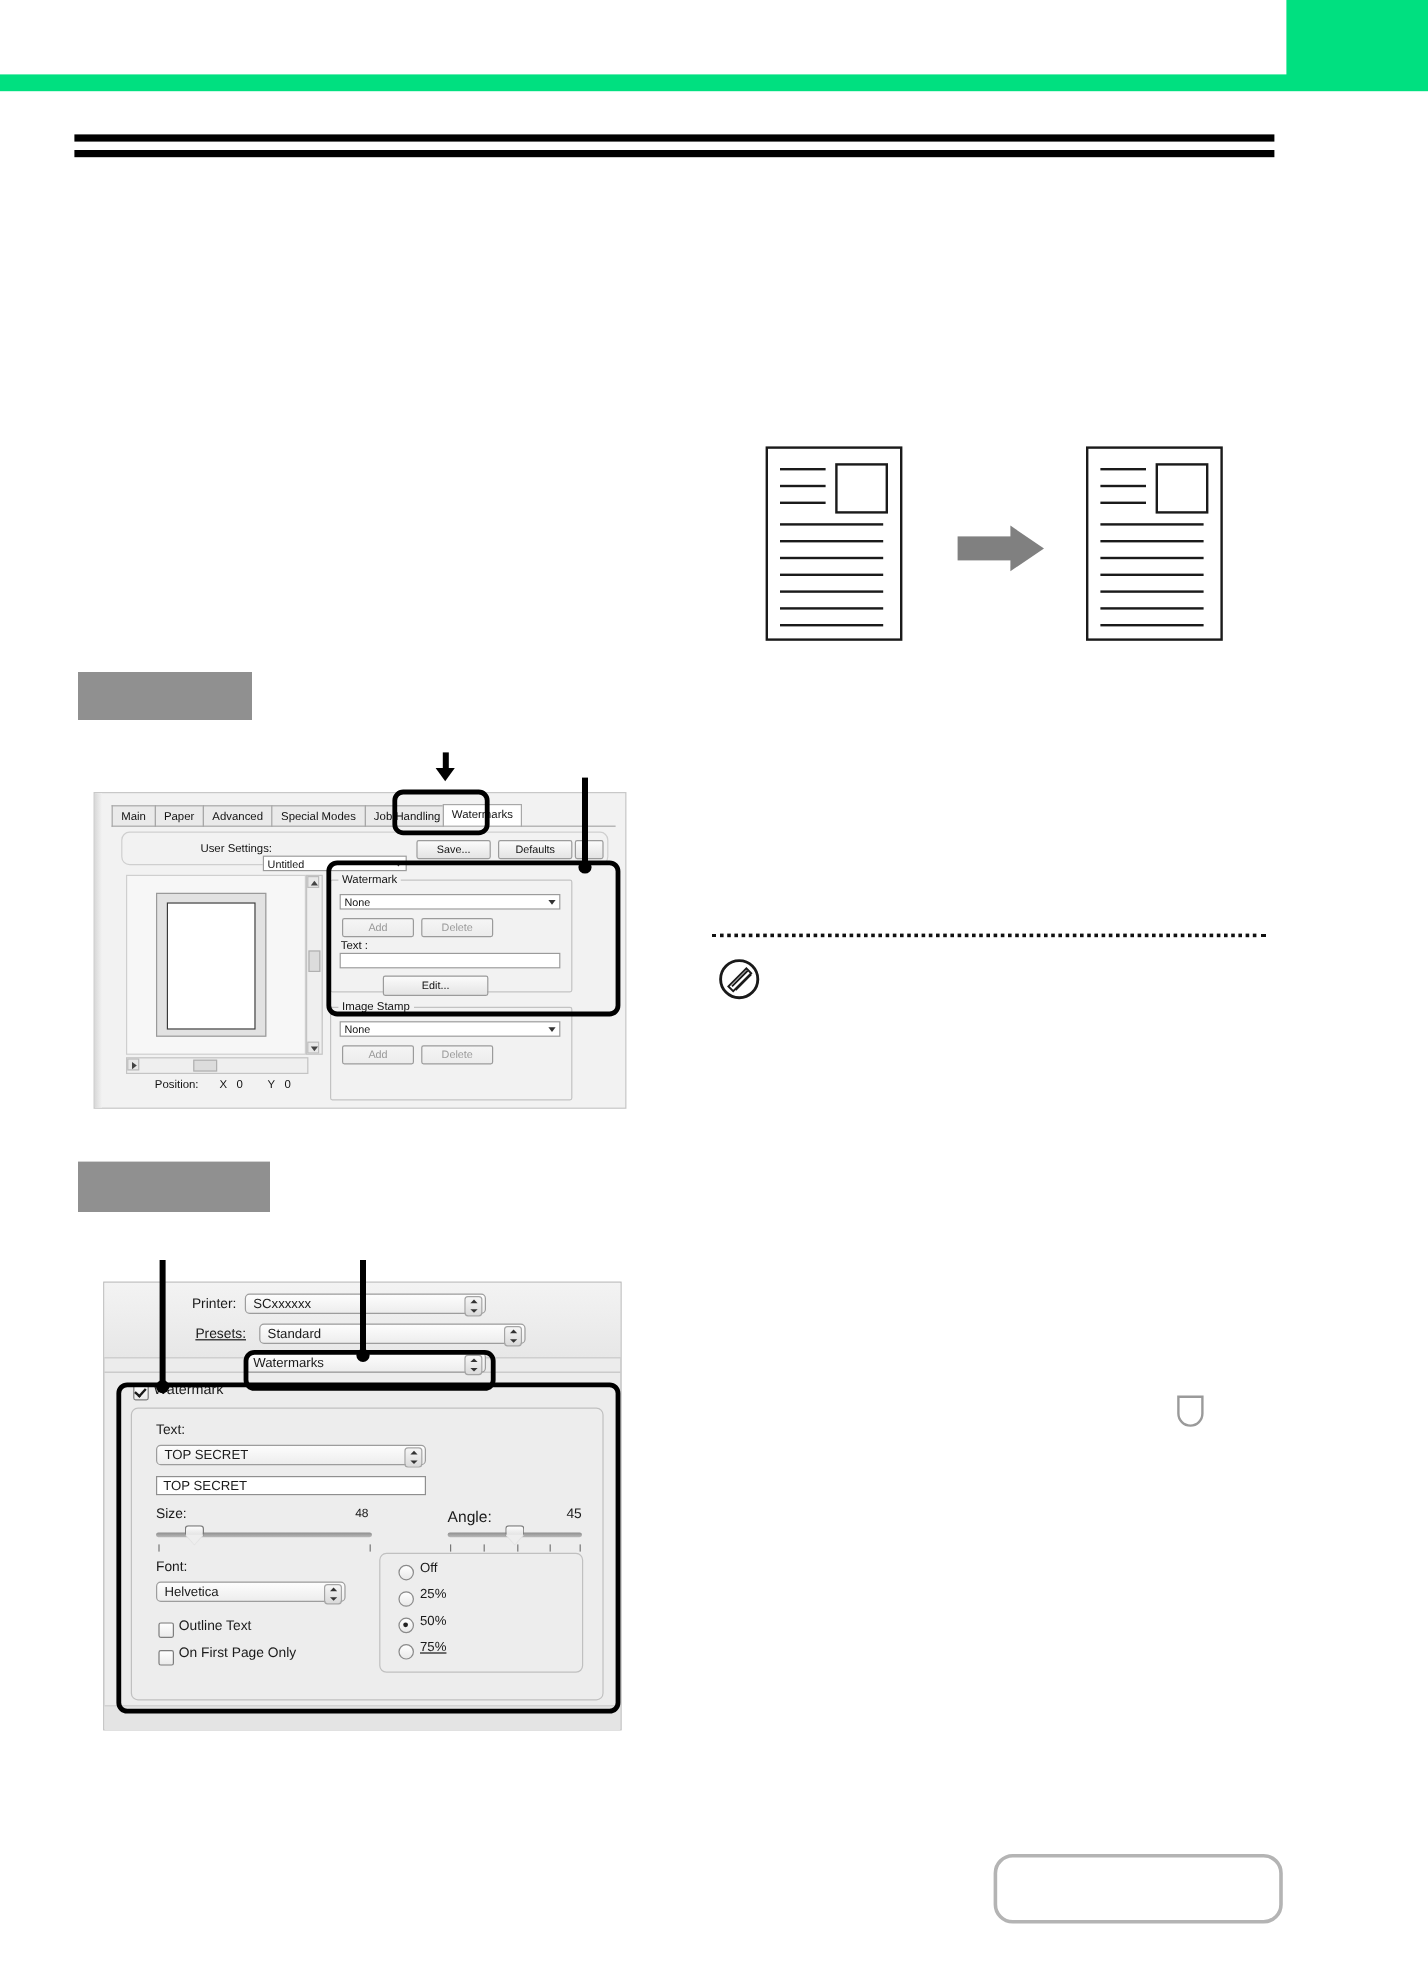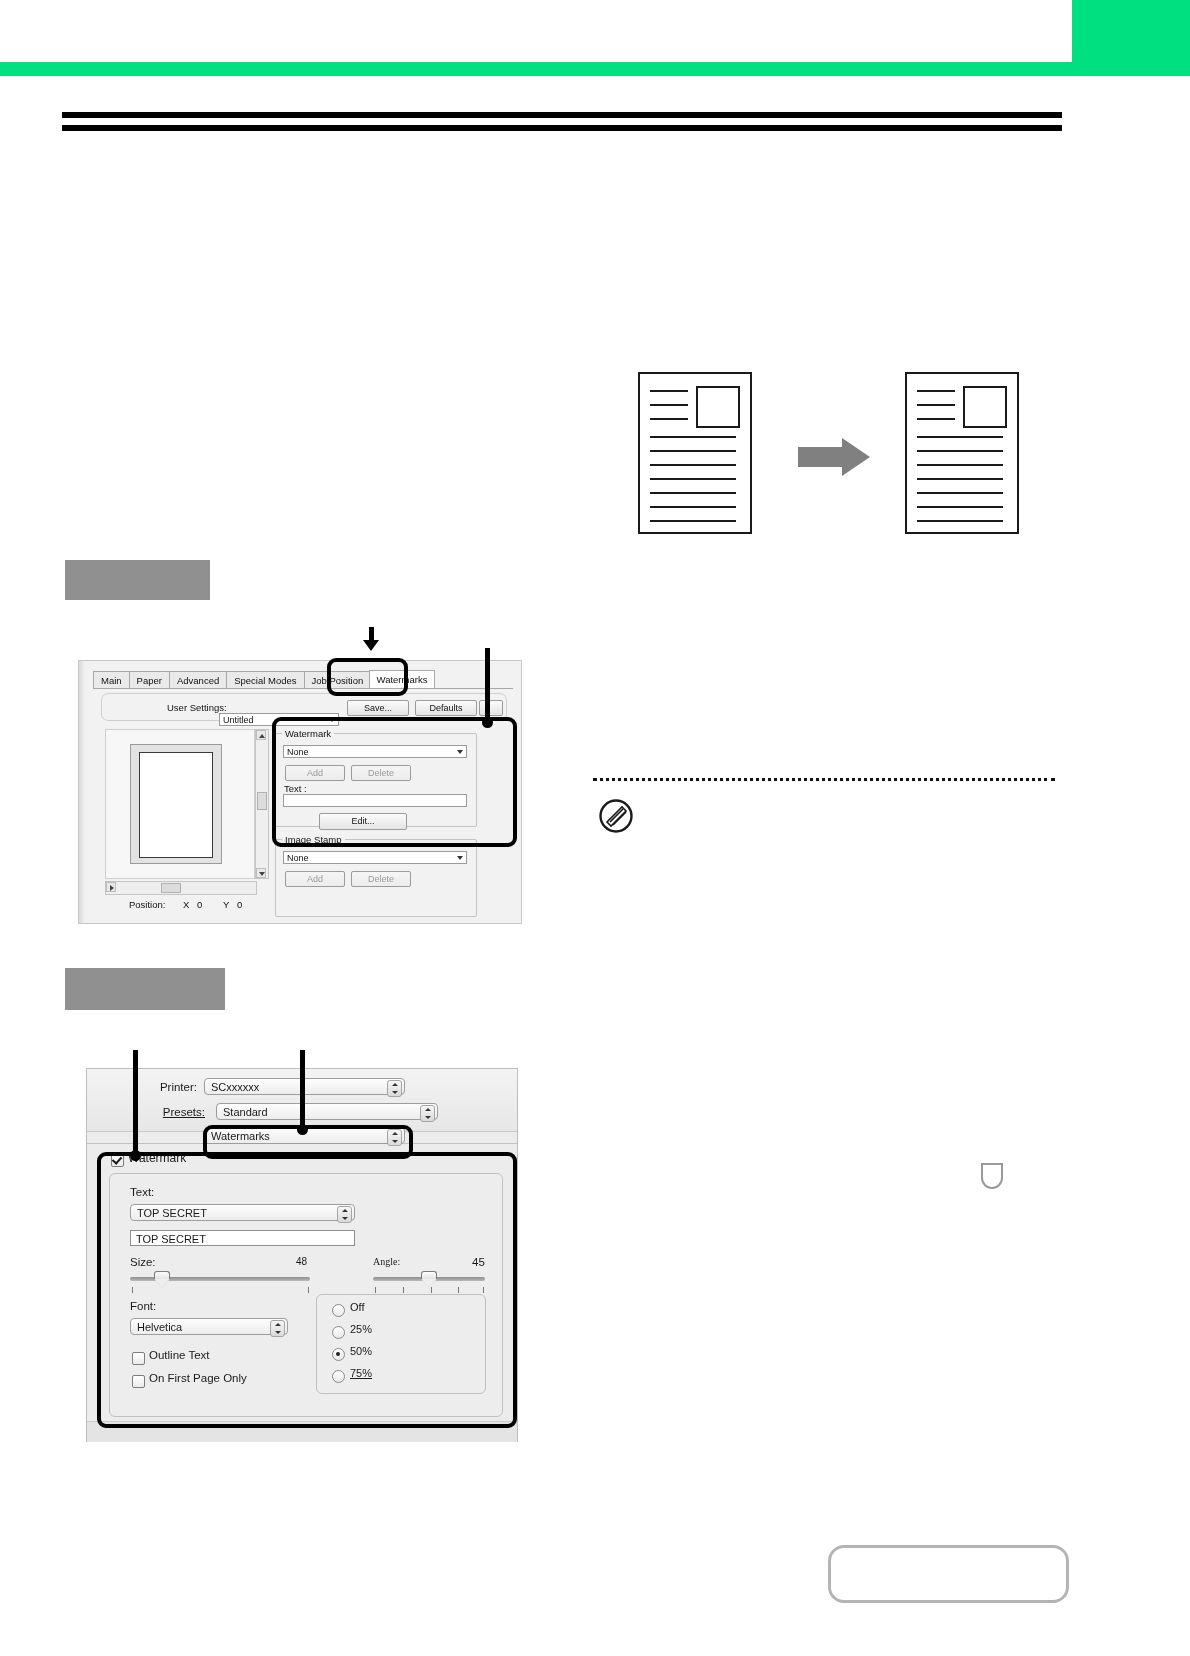--- a/index.html
+++ b/index.html
@@ -196,21 +196,21 @@
 </div>
 
 <div id="win-dialog">
   <div class="edge"></div>
 
   <div class="wtabbar">
     <div class="wtab">Main</div>
     <div class="wtab">Paper</div>
     <div class="wtab">Advanced</div>
     <div class="wtab">Special Modes</div>
-    <div class="wtab" style="width:50px;overflow:hidden">Job Position</div>
+    <div class="wtab" style="width:50px;overflow:hidden">Job Handling</div>
     <div class="wtab active">Watermarks</div>
   </div>
   <div class="wtabline"></div>
 
   <div class="wgroupbar"></div>
   <div class="wlabel" style="left:88px;top:41px;">User Settings:</div>
   <div class="wcombo" style="left:140px;top:52px;width:120px;">
     <span>Untitled</span>
     <span class="arrow"></span>
   </div>
@@ -319,21 +319,21 @@
     <div style="position:absolute;left:186px;top:82px;font-size:10px;">48</div>
     <div class="slider-track" style="left:20px;top:103px;width:180px;"></div>
     <div class="slider-knob" style="left:44px;top:97px;">
       <div class="top"></div>
         <div class="pt"></div>
         <div class="pt2"></div>
     </div>
     <div class="tick" style="left:22px;top:113px;"></div>
     <div class="tick" style="left:198px;top:113px;"></div>
 
-    <div style="position:absolute;left:263px;top:82px;font-size:10px;font-family:Liberation Serif, serif;">Angle:</div>
+    <div style="position:absolute;left:263px;top:82px;font-size:13px;">Angle:</div>
     <div style="position:absolute;left:362px;top:82px;font-size:11.5px;">45</div>
     <div class="slider-track" style="left:263px;top:103px;width:112px;"></div>
     <div class="slider-knob" style="left:311px;top:97px;">
       <div class="top"></div>
         <div class="pt"></div>
         <div class="pt2"></div>
     </div>
     <div class="tick" style="left:265px;top:113px;"></div>
     <div class="tick" style="left:293px;top:113px;"></div>
     <div class="tick" style="left:321px;top:113px;"></div>

